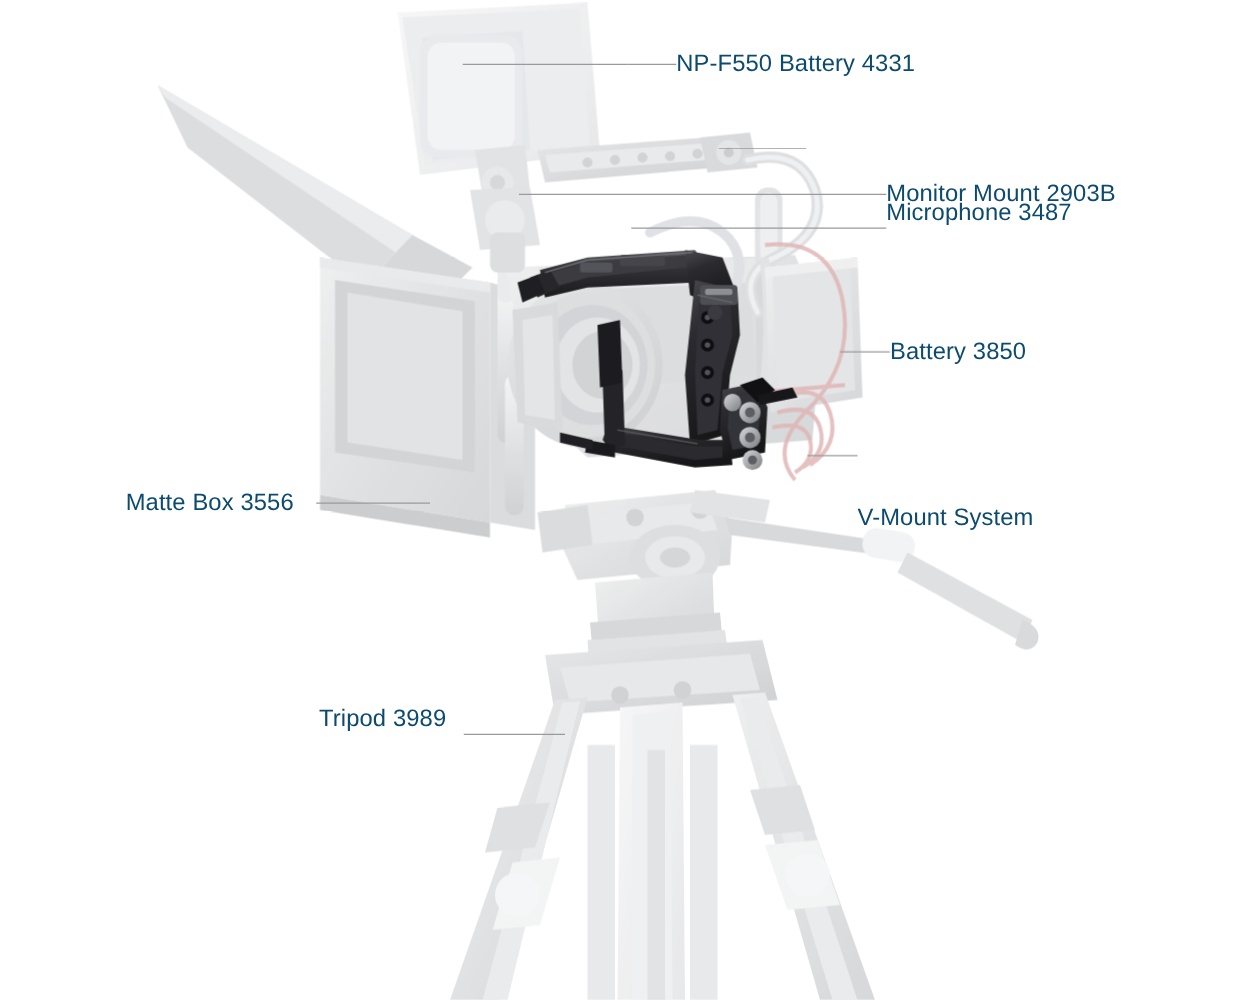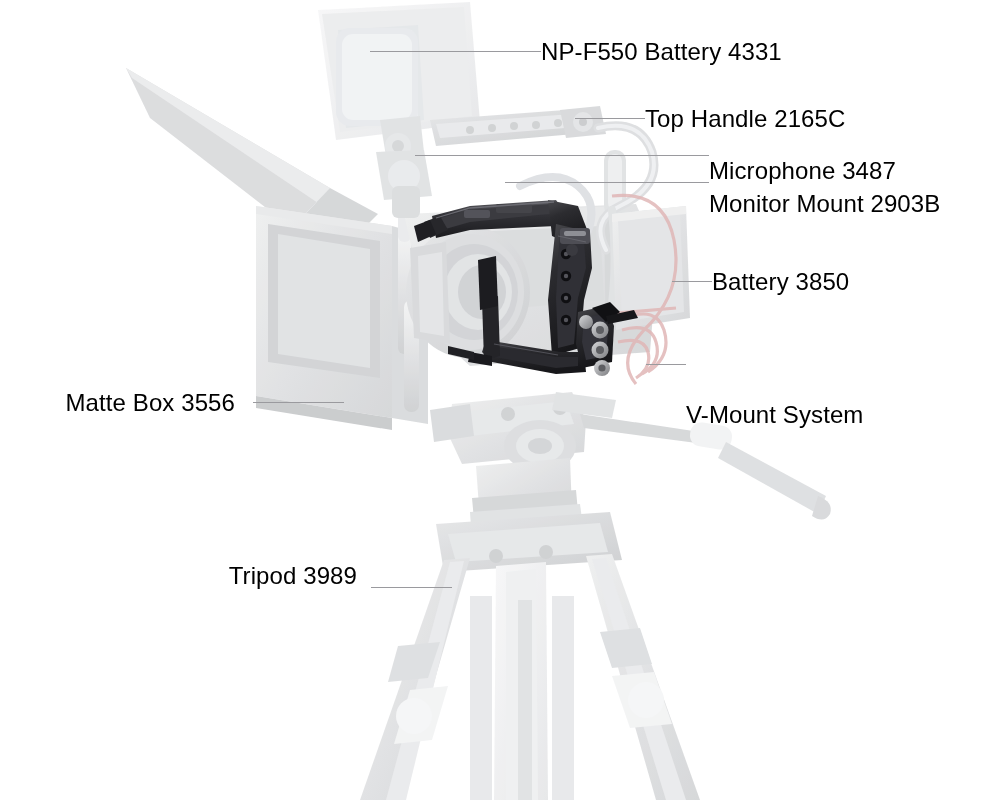--- a/index.html
+++ b/index.html
@@ -1,21 +1,21 @@
 <!DOCTYPE html>
 <html><head>
 <meta charset="utf-8">
 <title>Camera Cage Rig Diagram</title>
 <style>
   html,body{margin:0;padding:0;background:#ffffff;}
   body{width:1000px;height:800px;overflow:hidden;
        font-family:"Liberation Sans","DejaVu Sans",sans-serif;}
   #stage{position:relative;width:1000px;height:800px;background:#fff;}
   #art{position:absolute;left:0;top:0;width:1000px;height:800px;}
-  .callout{position:absolute;color:#000000;font-size:24px;line-height:25px;
+  .callout{position:absolute;color:#0c4a6e;font-size:19px;line-height:25px;
            white-space:pre;letter-spacing:.1px;}
   .callout.r{text-align:right;}
   .lead{position:absolute;height:0;border-top:1.2px solid #9a9a9e;}
 </style>
 </head>
 <body>
 
 <div id="stage">
 
   <svg id="art" viewBox="0 0 1000 800" aria-hidden="true">
@@ -250,23 +250,22 @@
   <div class="lead" style="left:575px;top:118px;width:70px;"></div>
   <div class="lead" style="left:415px;top:155px;width:294px;"></div>
   <div class="lead" style="left:505px;top:182px;width:204px;"></div>
   <div class="lead" style="left:672px;top:281px;width:40px;"></div>
   <div class="lead" style="left:646px;top:364px;width:40px;"></div>
   <div class="lead" style="left:253px;top:402px;width:91px;"></div>
   <div class="lead" style="left:371px;top:587px;width:81px;"></div>
 
   <div class="callout" style="left:541px;top:39px;">NP-F550 Battery 4331</div>
 
-  <div class="callout" style="left:645px;top:106px;">Top Handle 2165C</div>
-
-  <div class="callout" style="left:709px;top:143px;margin-top:48px;">Monitor Mount 2903B</div>
+
+  <div class="callout" style="left:709px;top:143px;">Monitor Mount 2903B</div>
 
   <div class="callout" style="left:709px;top:158px;">Microphone 3487</div>
 
   <div class="callout" style="left:712px;top:269px;">Battery 3850</div>
 
   <div class="callout" style="left:686px;top:352px;">
     <div>V-Mount System</div>
   </div>
 
   <div class="callout r" style="right:765px;top:390px;text-align:center;">Matte Box 3556</div>

